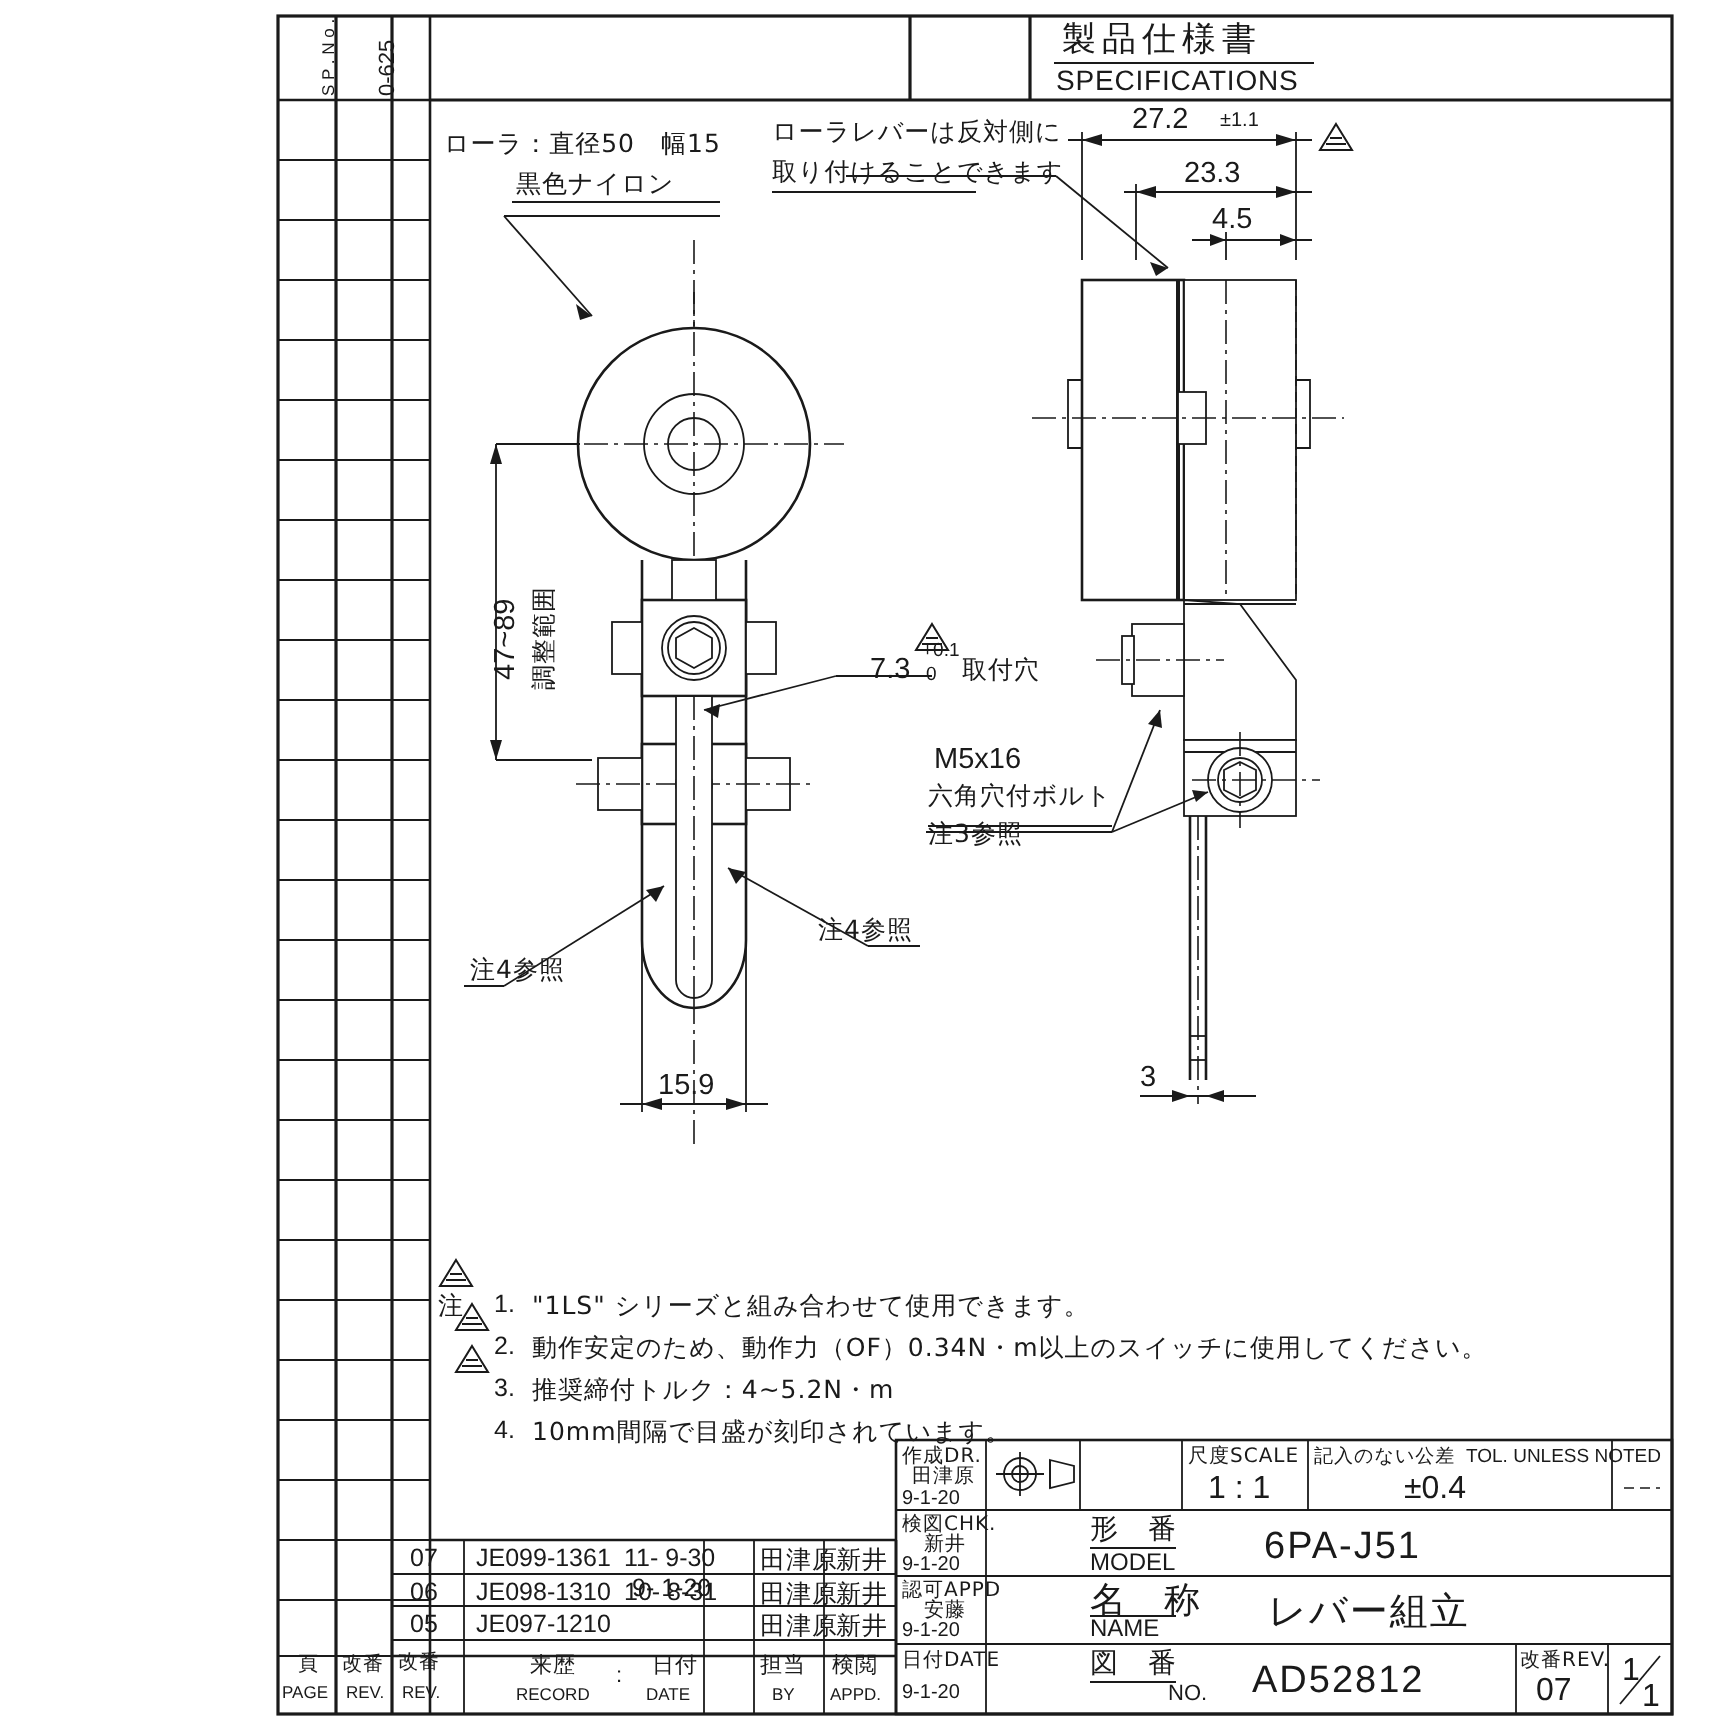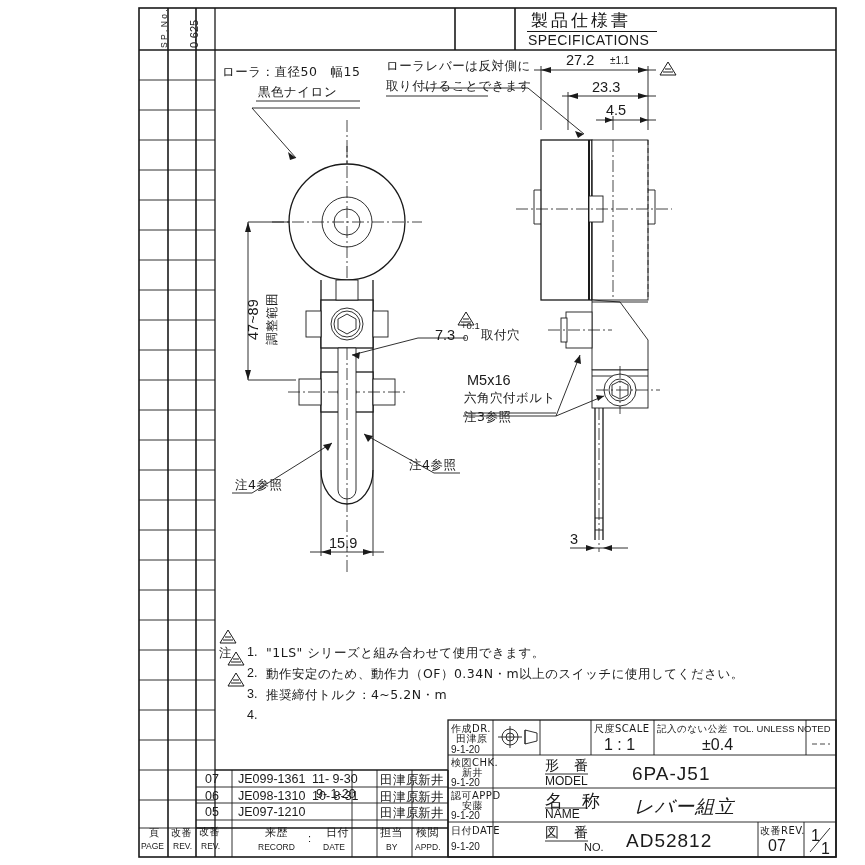--- a/index.html
+++ b/index.html
@@ -387,20 +387,21 @@
   <div class="tx note" style="left:247px; top:645px;">1.</div>
   <div class="tx jp note" style="left:266px; top:645px;">"1LS" シリーズと組み合わせて使用できます。</div>
 
   <div class="tx note" style="left:247px; top:666px;">2.</div>
   <div class="tx jp note" style="left:266px; top:666px;">動作安定のため、動作力（OF）0.34N・m以上のスイッチに使用してください。</div>
 
   <div class="tx note" style="left:247px; top:687px;">3.</div>
   <div class="tx jp note" style="left:266px; top:687px;">推奨締付トルク：4~5.2N・m</div>
 
   <div class="tx note" style="left:247px; top:708px;">4.</div>
+  <div class="tx jp note" style="left:266px; top:708px;">10mm間隔で目盛が刻印されています。</div>
 
   <div class="tx tblcell" style="left:205px; top:772px;">07</div>
   <div class="tx tblcell" style="left:238px; top:772px;">JE099-1361</div>
   <div class="tx tblcell" style="left:312px; top:772px;">11- 9-30</div>
   <div class="tx jp tblcell" style="left:380px; top:772px;">田津原</div>
   <div class="tx jp tblcell" style="left:418px; top:772px;">新井</div>
 
   <div class="tx tblcell" style="left:205px; top:789px;">06</div>
   <div class="tx tblcell" style="left:238px; top:789px;">JE098-1310</div>
   <div class="tx tblcell" style="left:312px; top:789px;">10- 8-31</div>
@@ -450,21 +451,21 @@
   <div class="tx jp tiny" style="left:657px; top:723px; font-size:9.5px;">記入のない公差</div>
   <div class="tx tiny" style="left:733px; top:723px; font-size:9.5px;">TOL. UNLESS NOTED</div>
   <div class="tx mid" style="left:702px; top:735px;">±0.4</div>
 
   <div class="tx jp" style="left:545px; top:757px; font-size:14px;">形　番</div>
   <div class="tx" style="left:545px; top:774px; font-size:12px;">MODEL</div>
   <div class="tx big" style="left:632px; top:762px;">6PA-J51</div>
 
   <div class="tx jp" style="left:545px; top:790px; font-size:18px;">名　称</div>
   <div class="tx" style="left:545px; top:807px; font-size:12px;">NAME</div>
-  <div class="tx jp big" style="left:634px; top:795px;font-style:italic;">レバー組立</div>
+  <div class="tx jp big" style="left:634px; top:795px;">レバー組立</div>
 
   <div class="tx jp" style="left:545px; top:824px; font-size:14px;">図　番</div>
   <div class="tx" style="left:552px; top:841px; font-size:11px;margin-left:32px;">NO.</div>
   <div class="tx big" style="left:626px; top:829px;">AD52812</div>
 
   <div class="tx jp tiny" style="left:760px; top:825px; font-size:10px;">改番REV.</div>
   <div class="tx mid" style="left:768px; top:836px;">07</div>
 
   <div class="tx mid" style="left:811px; top:826px;">1</div>
   <div class="tx mid" style="left:821px; top:839px;">1</div>

